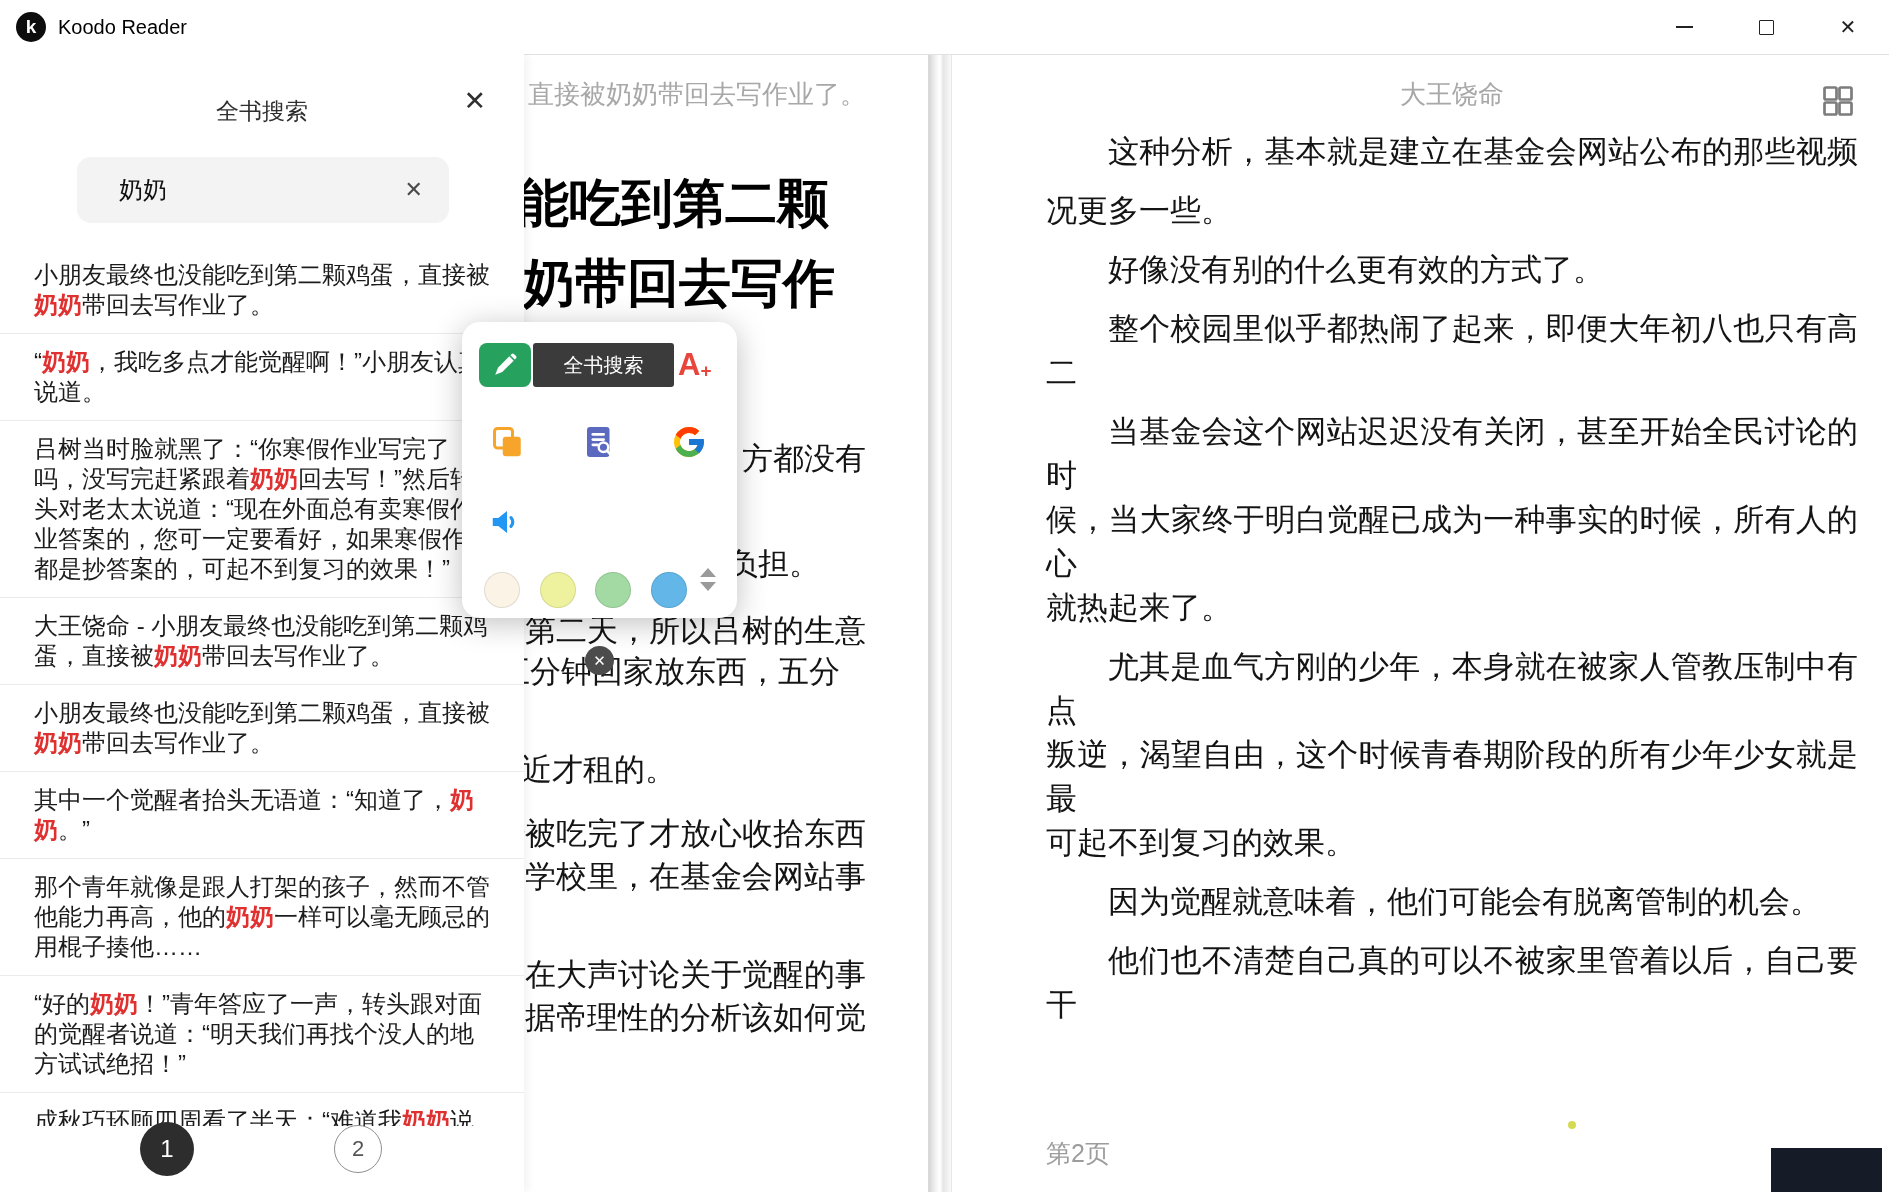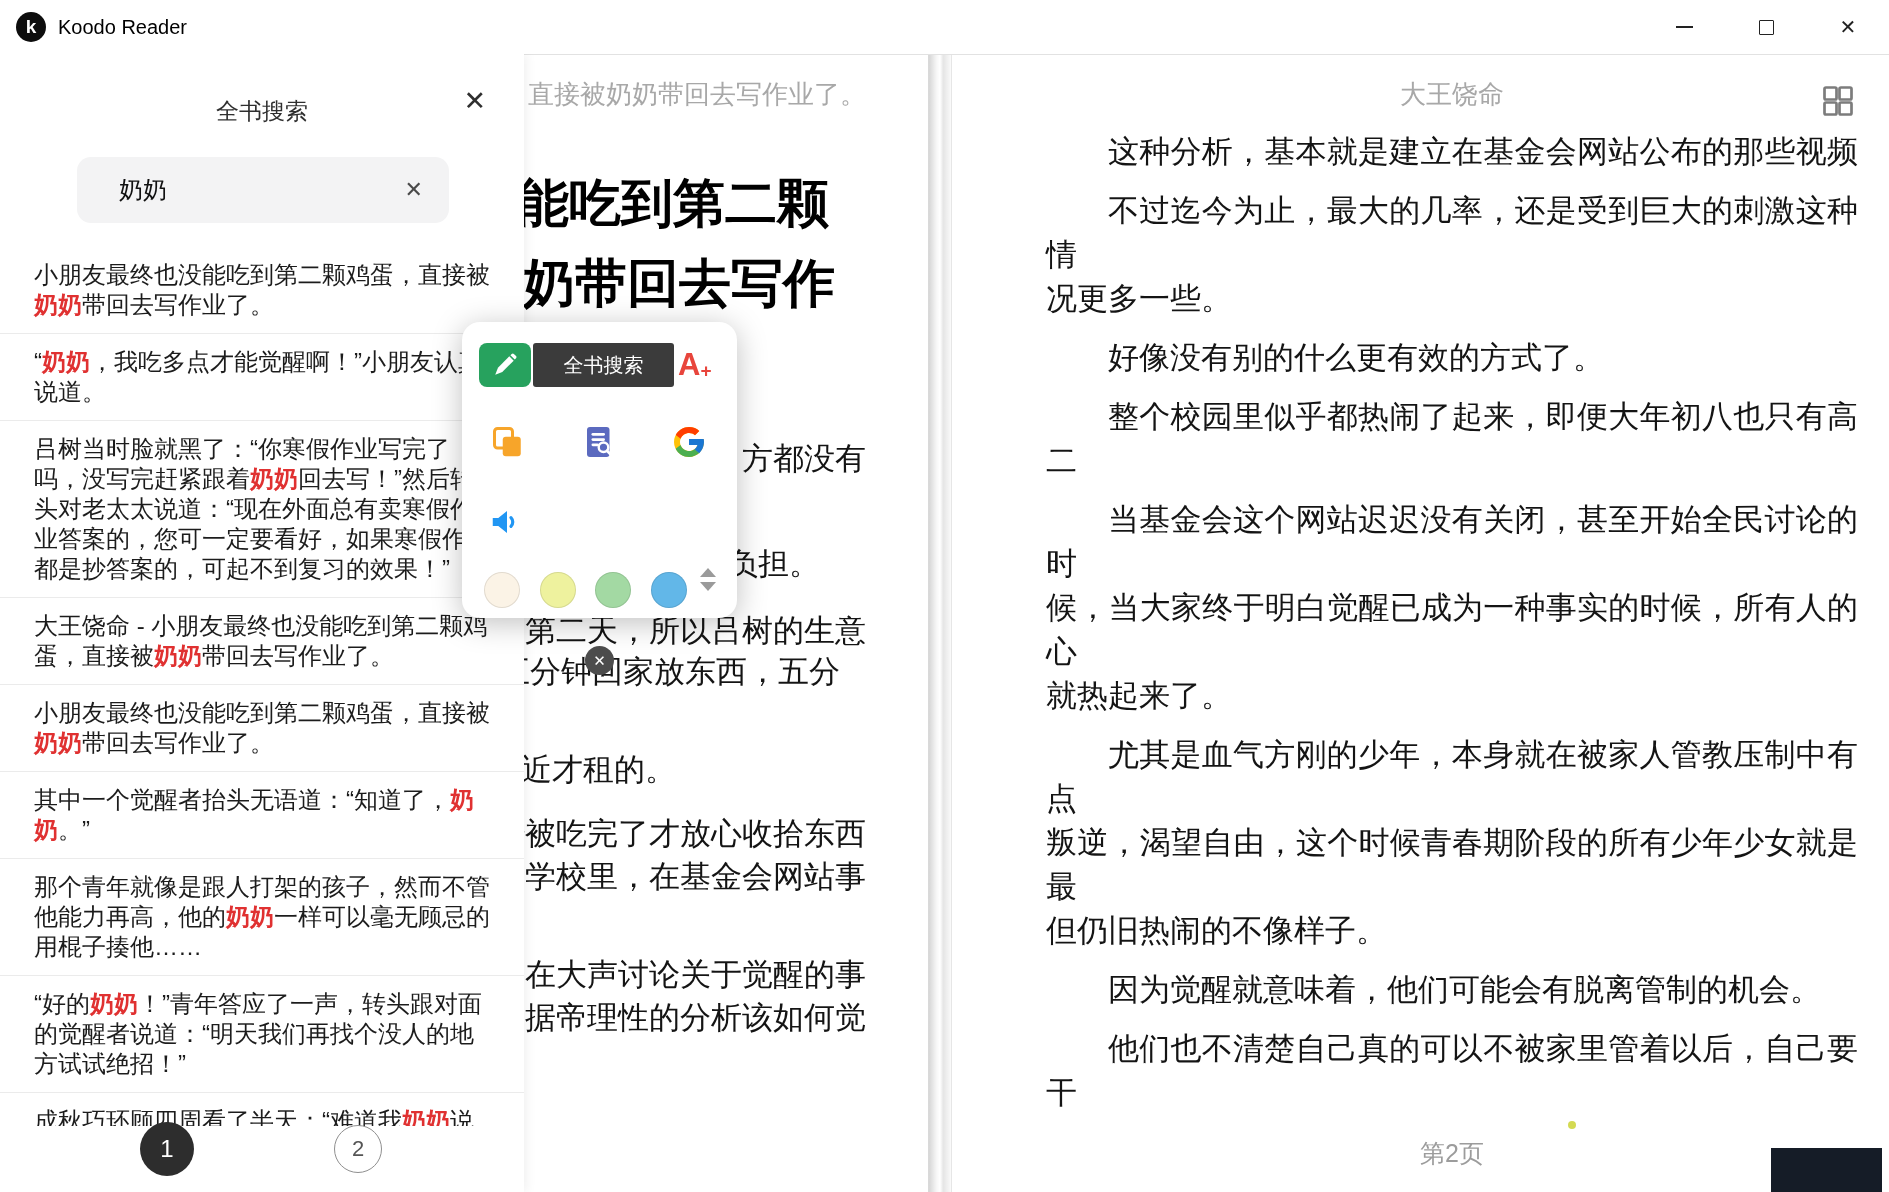--- a/index.html
+++ b/index.html
@@ -39,21 +39,21 @@
     border-left:1px solid #d9d9d9; border-right:1px solid #e6e6e6; }
 
   .right-page { position:absolute; left:976px; top:0; right:0; height:100%; background:#fff; }
   .running-header-right { position:absolute; top:22px; left:70px; width:812px; text-align:center; font-size:26px; color:#a8a8a8; }
   .layout-grid-btn { position:absolute; top:28px; left:844px; width:38px; height:38px; cursor:pointer; }
   .right-text { position:absolute; left:70px; top:75px; width:812px; }
   .para { margin-bottom:15px; }
   .line { font-size:31px; line-height:44px; color:#141414; }
   .line.indent { text-indent:62px; }
   .line.fill { text-align:justify; text-align-last:justify; }
-  .page-number { position:absolute; left:70px; width:812px; bottom:22px; text-align:center; font-size:25px; color:#9c9c9c; }
+  .page-number { position:absolute; left:70px; width:812px; bottom:22px; font-size:25px; color:#9c9c9c; }
   .highlight-dot { position:absolute; left:592px; top:1066px; width:8px; height:8px; border-radius:50%; background:#d4da52; }
 
   
   .search-panel { position:absolute; left:0; top:54px; bottom:0; width:524px; background:#fff; z-index:20; box-shadow:3px 0 10px rgba(0,0,0,0.06); }
   .panel-title { position:absolute; top:42px; left:0; width:100%; text-align:center; font-size:23px; color:#2f2f2f; }
   .panel-close { position:absolute; top:34px; right:38px; font-size:27px; color:#2f2f2f; font-weight:300; cursor:pointer; line-height:1; }
   .search-box { position:absolute; top:103px; left:77px; width:372px; height:66px; background:#f3f3f4; border-radius:14px; display:flex; align-items:center; }
   .search-input { flex:1; min-width:0; border:none; background:transparent; outline:none; font-size:24px; color:#111; padding-left:42px; font-family:inherit; }
   .clear-btn { font-size:22px; color:#4a4a4a; padding:0 26px 0 10px; cursor:pointer; }
   .results { position:absolute; top:193px; left:0; right:0; bottom:66px; overflow:hidden; }
@@ -131,38 +131,37 @@
         <rect x="13" y="3" width="8" height="8" rx="1" fill="none" stroke="#7c7c7c" stroke-width="1.8"></rect>
         <rect x="3" y="13" width="8" height="8" rx="1" fill="none" stroke="#7c7c7c" stroke-width="1.8"></rect>
         <rect x="13" y="13" width="8" height="8" rx="1" fill="none" stroke="#7c7c7c" stroke-width="1.8"></rect>
       </svg>
     </div>
     <div class="right-text">
         <div class="para">
           <div class="line indent fill">这种分析，基本就是建立在基金会网站公布的那些视频</div>
         </div>
         <div class="para">
-          <div class="line indent fill">不过迄今为止，最大的几率，还是受到巨大的刺激这种情</div>
           <div class="line">况更多一些。</div>
         </div>
         <div class="para">
           <div class="line indent">好像没有别的什么更有效的方式了。</div>
         </div>
         <div class="para">
           <div class="line indent fill">整个校园里似乎都热闹了起来，即便大年初八也只有高二</div>
         </div>
         <div class="para">
           <div class="line indent fill">当基金会这个网站迟迟没有关闭，甚至开始全民讨论的时</div>
           <div class="line fill">候，当大家终于明白觉醒已成为一种事实的时候，所有人的心</div>
           <div class="line">就热起来了。</div>
         </div>
         <div class="para">
           <div class="line indent fill">尤其是血气方刚的少年，本身就在被家人管教压制中有点</div>
           <div class="line fill">叛逆，渴望自由，这个时候青春期阶段的所有少年少女就是最</div>
-          <div class="line">但仍旧热闹的不像样子。</div>
+          <div class="line">可起不到复习的效果。</div>
         </div>
         <div class="para">
           <div class="line indent">因为觉醒就意味着，他们可能会有脱离管制的机会。</div>
         </div>
         <div class="para">
           <div class="line indent fill">他们也不清楚自己真的可以不被家里管着以后，自己要干</div>
         </div>
       </div>
     <div class="page-number">第2页</div>
     <div class="highlight-dot"></div>

